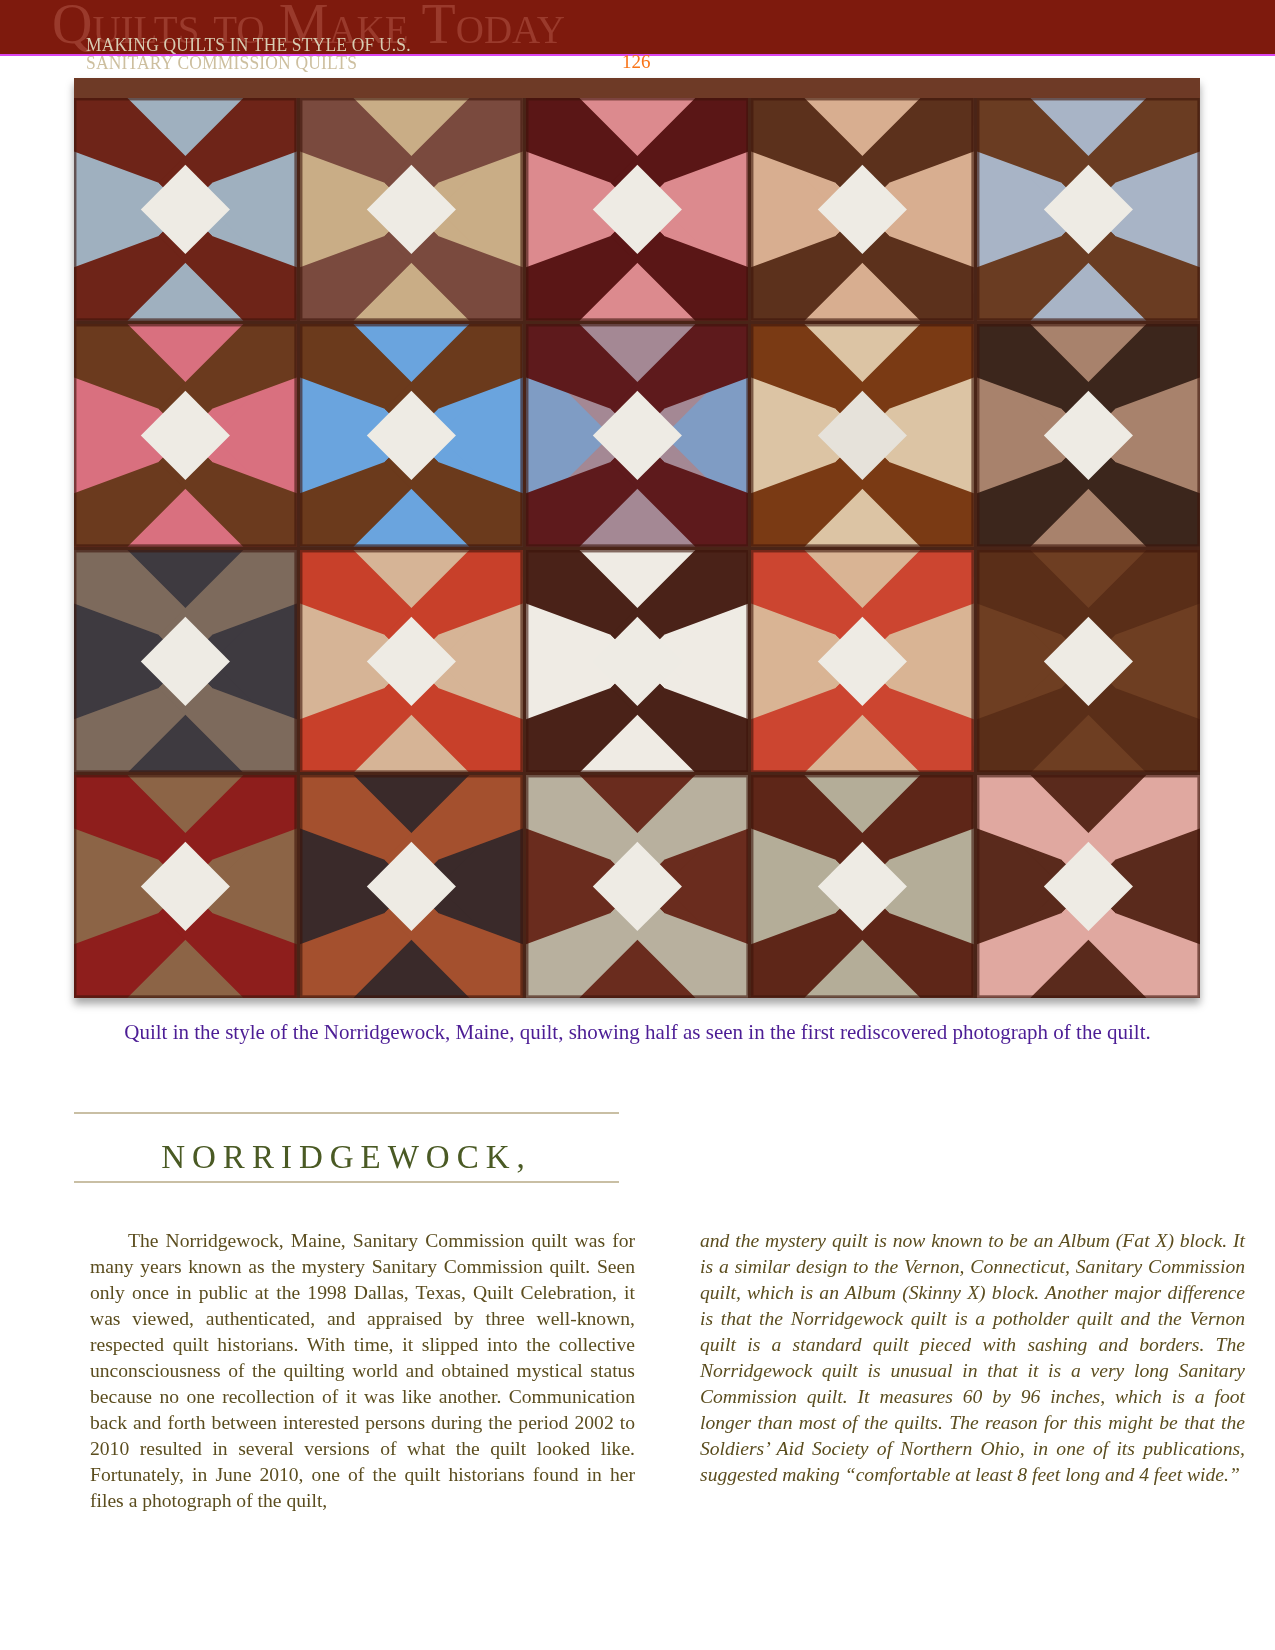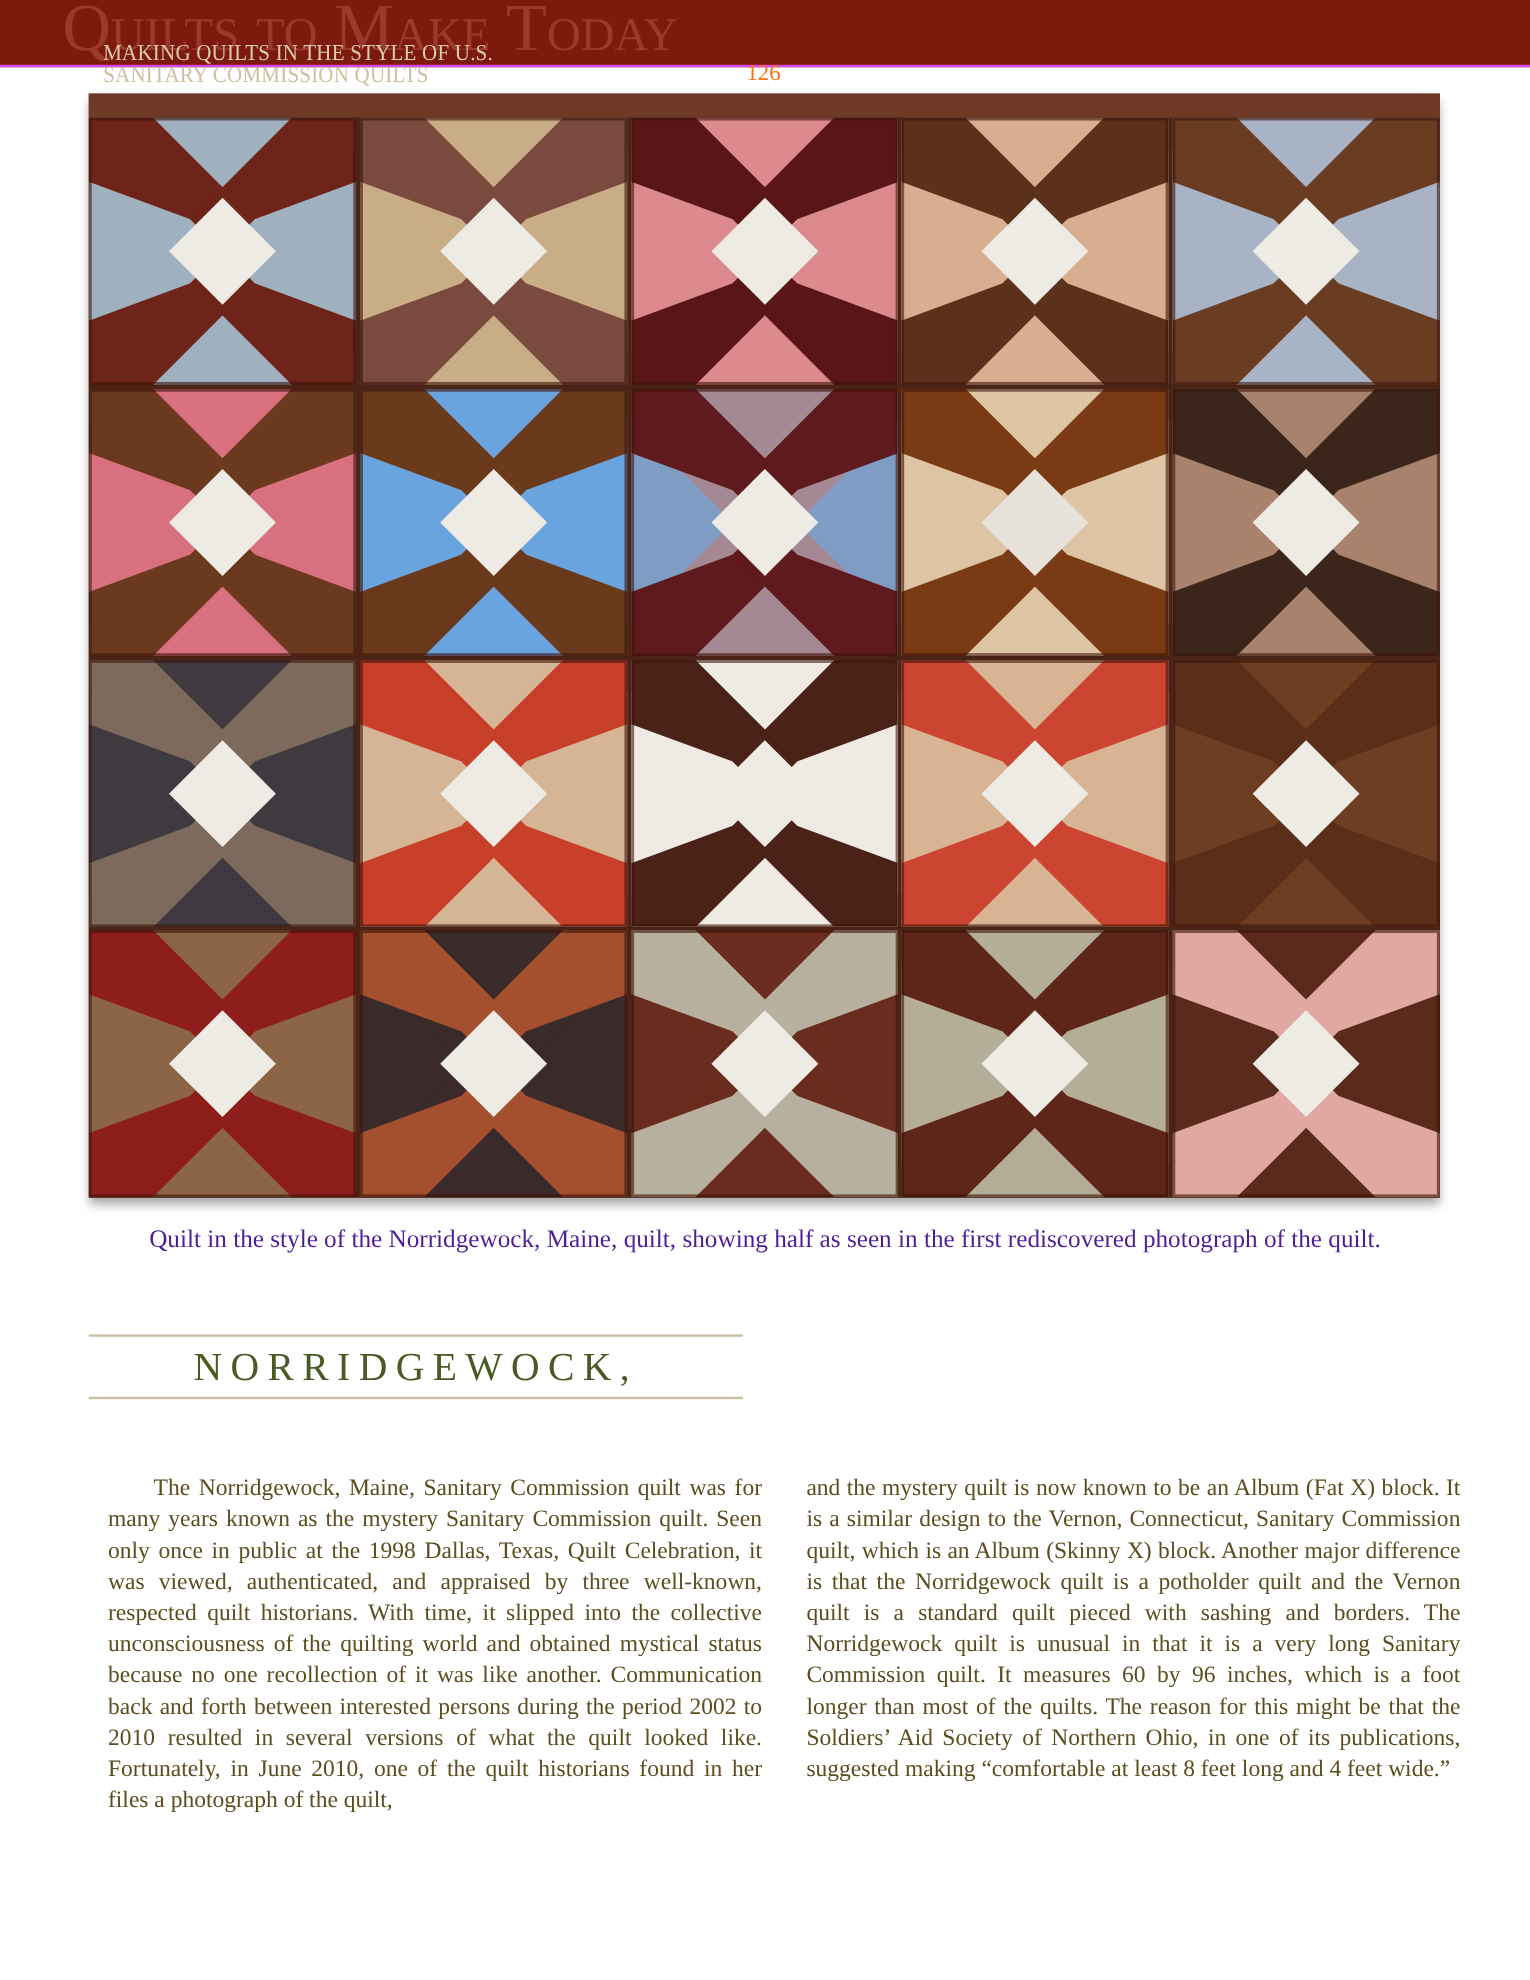--- a/index.html
+++ b/index.html
@@ -51,34 +51,34 @@
 
   .caption {
     position: absolute; left: 60px; top: 1022px; width: 1155px;
     text-align: center; color: #4c1d95; font-size: 21px; line-height: 21px;
   }
   .caption em { font-style: italic; }
 
   .heading-wrap {
     position: absolute; left: 74px; top: 1112px; width: 545px;
     border-top: 2px solid #c9bfa4; border-bottom: 2px solid #c9bfa4;
-    padding: 6px 0 4px 0; text-align: center;
+    padding: 23px 0 4px 0; text-align: center;
   }
   .heading {
     color: #4a5a24; font-size: 33px; line-height: 40px; letter-spacing: 7px;
     font-weight: normal; margin: 0;
   }
 
   .body-col {
     position: absolute; top: 1212px; width: 545px;
     color: #5b4d1e; font-size: 19.6px; line-height: 26px;
     text-align: justify; margin: 16px;
   }
   .col-left { left: 74px; text-indent: 38px; }
-  .col-right { left: 656px; }
+  .col-right { left: 684px; font-style: italic; }
 </style>
 </head>
 <body>
 
 <div class="topbar">
   <div class="watermark">Quilts to Make Today</div>
   <div class="running-head">
     <div>MAKING QUILTS IN THE STYLE OF U.S.</div>
     <div class="line2">SANITARY COMMISSION QUILTS</div>
   </div>

